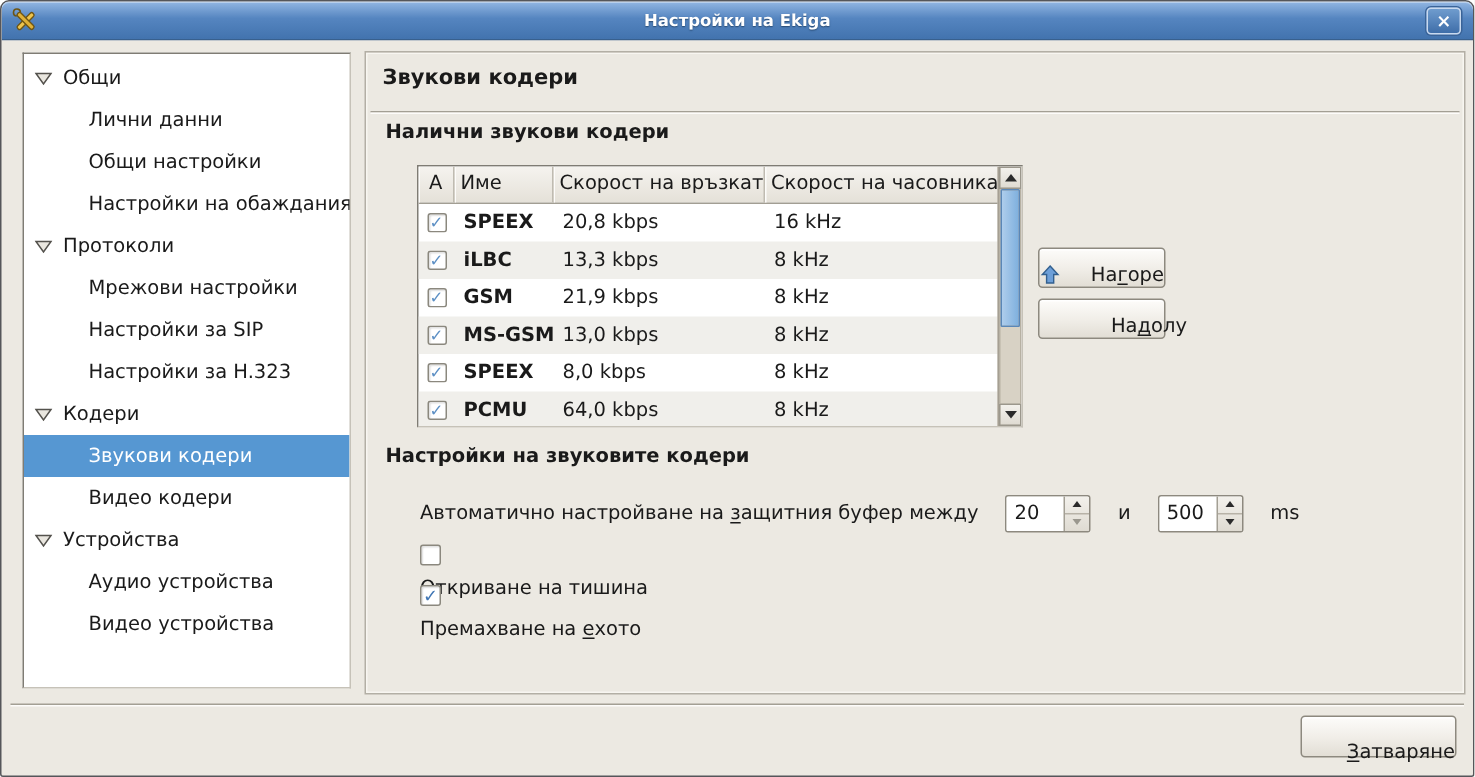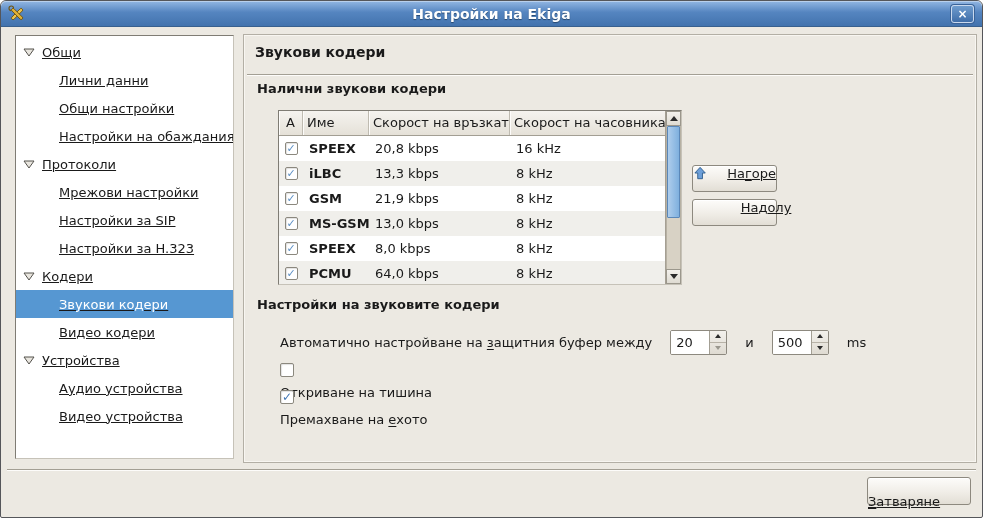--- a/index.html
+++ b/index.html
@@ -9,31 +9,31 @@
   *{box-sizing:border-box; margin:0; padding:0;}
   body{font-family:"DejaVu Sans","Liberation Sans",sans-serif; font-size:13px; color:#1a1a1a; background:#fff;}
   .window{position:relative; width:983px; height:518px; background:#ece9e2; border:1px solid #55565a; border-radius:6px 6px 2px 2px; overflow:hidden;}
 
   
   .titlebar{position:absolute; left:0; top:0; right:0; height:26px;
     background:linear-gradient(to bottom, var(--titlebar-top) 0%, var(--titlebar-mid) 45%, var(--titlebar-bottom) 100%);
     border-bottom:1px solid #38608e; border-radius:5px 5px 0 0;
     display:flex; align-items:center; box-shadow:inset 0 1px 0 #b9d0ec;}
   .win-icon{position:absolute; left:7px; top:4px; width:18px; height:18px;}
-  .win-title{flex:1; text-align:center; color:#fff; font-weight:bold; font-size:14px;
+  .win-title{flex:1; text-align:center; color:#fff; font-weight:bold; font-size:11px;
     text-shadow:0 1px 1px #27486f;}
   .win-close{position:absolute; right:8px; top:4px; width:23px; height:18px;
     background:linear-gradient(to bottom,#6f9cce,#3f6ea9); border:1px solid #c9d9ee;
     border-radius:3px; display:flex; align-items:center; justify-content:center;
     color:#fff; font-weight:bold; font-size:12px; line-height:1; box-shadow:0 0 0 1px #3a6398;}
 
   
   .sidebar{position:absolute; left:14px; top:34px; width:219px; height:424px; background:#fff;
     border:1px solid; border-color:#7f7c74 #c6c2b8 #c6c2b8 #7f7c74; overflow:hidden; padding-top:2px;}
-  .tree-row{height:28px; display:flex; align-items:center; white-space:nowrap; cursor:default;text-decoration:underline;}
+  .tree-row{height:28px; display:flex; align-items:center; white-space:nowrap; cursor:default;}
   .tree-row .expander{width:12px; height:10px; margin-left:7px; display:inline-flex;}
   .tree-row.parent .lbl{margin-left:7px;}
   .tree-row.child .lbl{margin-left:43px;}
   .tree-row.selected{background:var(--selection);}
   .tree-row.selected .lbl{color:#fff;}
 
   
   .main-frame{position:absolute; left:242px; top:33px; width:734px; height:429px;
     border:1px solid #b3afa5; box-shadow:inset 0 0 0 1px #f8f6f1;}
   .page-title{position:absolute; left:11px; top:9px; font-size:14px; font-weight:bold;}
@@ -73,22 +73,22 @@
   .sb-btn{height:15px; background:linear-gradient(to bottom,#f3f1ec,#dfdbd2); border:1px solid #9b978c;
     display:flex; align-items:center; justify-content:center; flex:none;}
   .sb-track{flex:1; position:relative; border-left:1px solid #b7b1a3; border-right:1px solid #b7b1a3;}
   .sb-thumb{position:absolute; left:0; right:0; top:0; height:92px;
     background:linear-gradient(to right,#aecdec,#7fb0de); border:1px solid #5a87b8; border-radius:1px;}
   .tri-up{width:0; height:0; border-left:4px solid transparent; border-right:4px solid transparent; border-bottom:5px solid #2b2b2b;}
   .tri-down{width:0; height:0; border-left:4px solid transparent; border-right:4px solid transparent; border-top:5px solid #2b2b2b;}
 
   
   .btn{background:linear-gradient(to bottom,#fdfcfa,#f0ede7 55%,#e2ded5); border:1px solid #8d897f;
-    border-radius:3px; box-shadow:inset 0 1px 0 #fff; display:flex; align-items:flex-start;
-    justify-content:center; gap:20px; font-size:13px; color:#1a1a1a; cursor:default;text-decoration:underline;}
+    border-radius:3px; box-shadow:inset 0 1px 0 #fff; display:flex; align-items:flex-end;
+    justify-content:center; gap:20px; font-size:13px; color:#1a1a1a; cursor:default;}
   .btn-up{position:absolute; left:448px; top:130px; width:85px; height:27px;}
   .btn-down{position:absolute; left:448px; top:164px; width:85px; height:27px;padding-left:43px;}
   .mn{text-decoration:underline; text-underline-offset:2px;}
 
   
   .jitter-row{position:absolute; left:36px; top:294px; height:26px; display:flex; align-items:center; gap:18px; white-space:nowrap;}
   .spin{display:inline-flex; height:25px; border:1px solid #8d897f; border-radius:2px; background:#fff; overflow:hidden;}
   .spin input{width:38px; border:none; outline:none; padding-left:5px; font:13px "DejaVu Sans","Liberation Sans",sans-serif; color:#1a1a1a; background:#fff;}
   .spin-btns{width:17px; display:flex; flex-direction:column; border-left:1px solid #a39f94; background:linear-gradient(to bottom,#f3f1ec,#dfdbd2);}
   .spin-btn{flex:1; display:flex; align-items:center; justify-content:center;}

